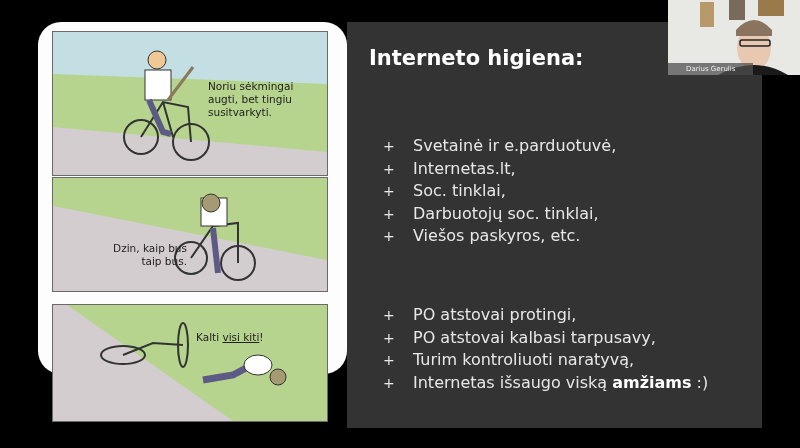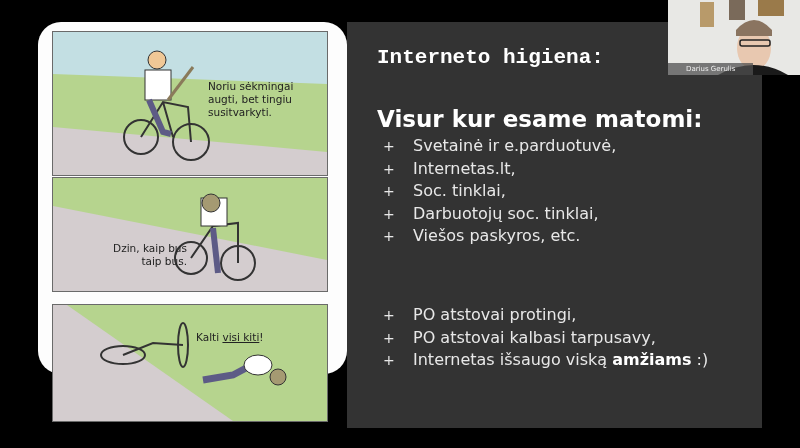--- a/index.html
+++ b/index.html
@@ -4,21 +4,21 @@
 <style>
   html, body { margin:0; padding:0; }
   body { width:800px; height:448px; background:#000; position:relative; overflow:hidden; font-family:"DejaVu Sans", sans-serif; }
   .slide { position:absolute; left:38px; top:22px; width:724px; height:406px; }
   .meme { position:absolute; left:0; top:0; width:309px; height:352px; background:#fdfdfd;border-radius:23px; }
   .panel { position:absolute; left:14px; width:274px; border:1.5px solid #6a6a6a; overflow:hidden; }
   .panel svg { position:absolute; left:0; top:0; }
   .cap { position:absolute; font-size:10.5px; line-height:13px; color:#222; }
   .cap b { font-weight:normal; }
   .dark { position:absolute; left:309px; top:0; width:415px; height:406px; background:#333333; color:#fff; }
-  .h1 { position:absolute; left:30px; font-weight:bold; font-size:21px; color:#fff;font-family:Liberation Mono, monospace; }
+  .h1 { position:absolute; left:22px; font-weight:bold; font-size:21px; color:#fff; }
   .h2 { position:absolute; left:30px; font-weight:bold; font-size:23px; color:#fff; }
   .list { position:absolute; left:36px; margin:0; padding:0; list-style:none; }
   .list li { font-size:16px; line-height:22.5px; color:#e8e8e8; white-space:nowrap; }
   .list .plus { display:inline-block; width:30px; font-size:14px; }
   .cam { position:absolute; left:668px; top:0; width:132px; height:75px; background:#e9e9e7; overflow:hidden; }
   .cam-label { position:absolute; left:0; bottom:0; background:rgba(80,80,80,0.75); color:#eee; font-size:7px; padding:2px 18px; }
 </style>
 </head>
 <body>
 
@@ -74,31 +74,31 @@
         <circle cx="225" cy="72" r="8" fill="#a59a72" stroke="#333"></circle>
       </svg>
       <div class="cap" style="left:143px;top:26px;">
         <span>Kalti </span><b style="text-decoration:underline;">visi kiti</b><span>!</span>
       </div>
     </div>
   </div>
 
   <div class="dark">
     <div class="h1" style="top:24px;">Interneto higiena:</div>
-    <div class="h2" style="top:84px;">Visur kur esame matomi:</div>
     <ul class="list" style="top:113px;">
       <li><span class="plus">+</span><span>Svetainė ir e.parduotuvė,</span></li>
       <li><span class="plus">+</span><span>Internetas.lt,</span></li>
       <li><span class="plus">+</span><span>Soc. tinklai,</span></li>
       <li><span class="plus">+</span><span>Darbuotojų soc. tinklai,</span></li>
       <li><span class="plus">+</span><span>Viešos paskyros, etc.</span></li>
     </ul>
     <ul class="list" style="top:282px;">
       <li><span class="plus">+</span><span>PO atstovai protingi,</span></li>
       <li><span class="plus">+</span><span>PO atstovai kalbasi tarpusavy,</span></li>
+      <li><span class="plus">+</span><span>Turim kontroliuoti naratyvą,</span></li>
       <li><span class="plus">+</span><span>Internetas išsaugo viską </span><b style="color:#ffffff;">amžiams</b><span> :)</span></li>
     </ul>
   </div>
 </div>
 
 <div class="cam">
   <svg width="132" height="75">
     <rect width="132" height="75" fill="#e8e8e5"></rect>
     <rect x="32" y="2" width="14" height="25" fill="#b89a6a"></rect>
     <rect x="61" y="0" width="16" height="20" fill="#7a6a5a"></rect>

